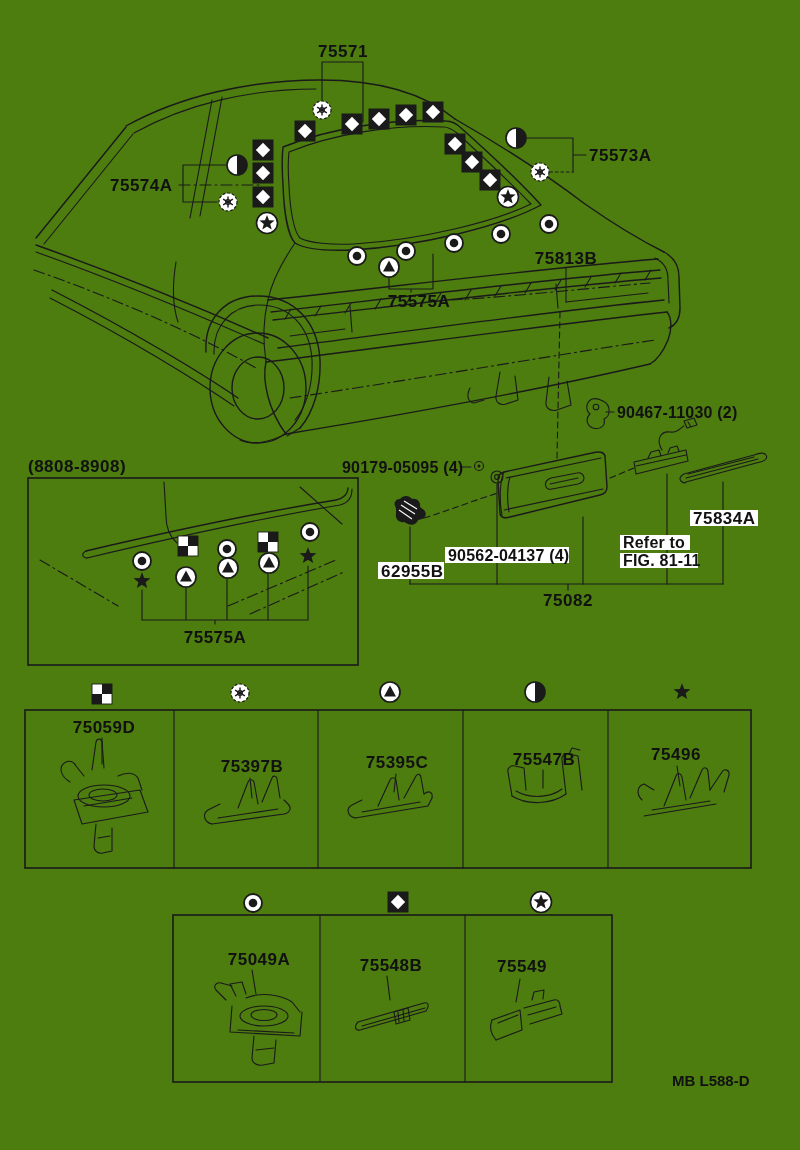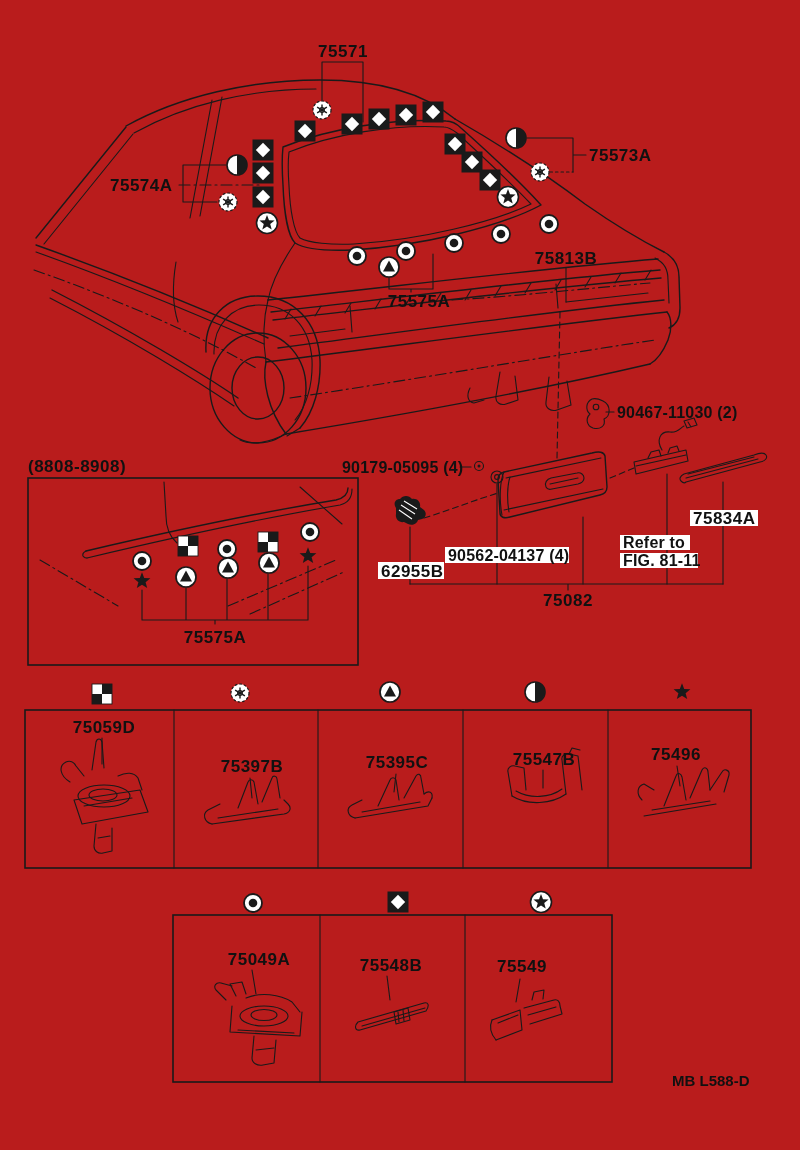--- a/index.html
+++ b/index.html
@@ -1,16 +1,16 @@
 <!DOCTYPE html>
 <html><head>
 <meta charset="utf-8">
 <style>
   html,body{margin:0;padding:0;background:#fff;}
-  #page{position:relative;width:800px;height:1150px;background:#b91c1c;overflow:hidden;}
+  #page{position:relative;width:800px;height:1150px;background:#4d7c0f;overflow:hidden;}
   svg{position:absolute;left:0;top:0;}
   .ln{fill:none;stroke:#1a1a1a;stroke-width:1.4;stroke-linecap:round;stroke-linejoin:round;}
   .ln2{fill:none;stroke:#1a1a1a;stroke-width:1.1;stroke-linecap:round;stroke-linejoin:round;}
   .dash{stroke-dasharray:6 4;}
   .dashdot{stroke-dasharray:11 4 2 4;}
   .pn{font-family:"Liberation Sans",sans-serif;font-weight:bold;font-size:17px;fill:#111;letter-spacing:.5px;}
   .pns{font-family:"Liberation Sans",sans-serif;font-weight:bold;font-size:16px;fill:#111;letter-spacing:.2px;}
   .mid{text-anchor:middle;}
   .foot{font-family:"Liberation Sans",sans-serif;font-weight:bold;font-size:15px;fill:#111;}
   .box{fill:none;stroke:#1a1a1a;stroke-width:1.6;}

